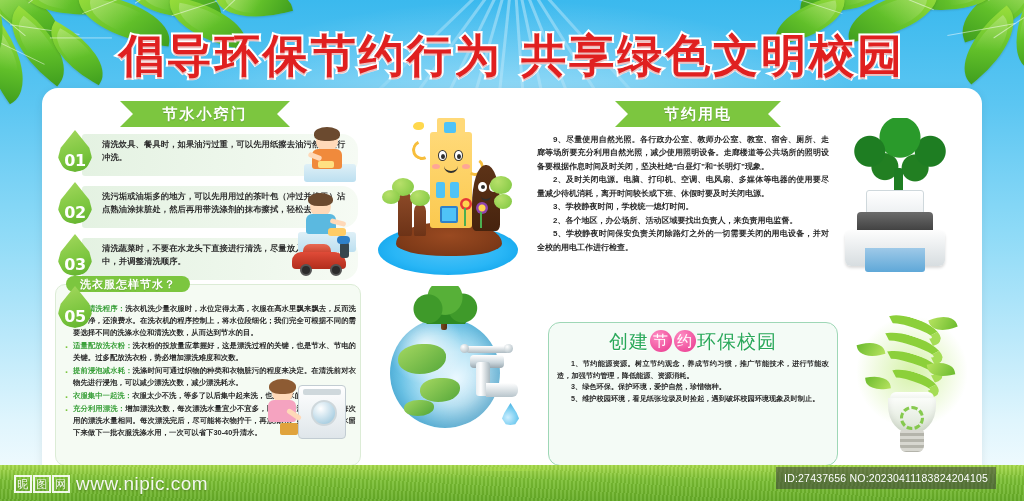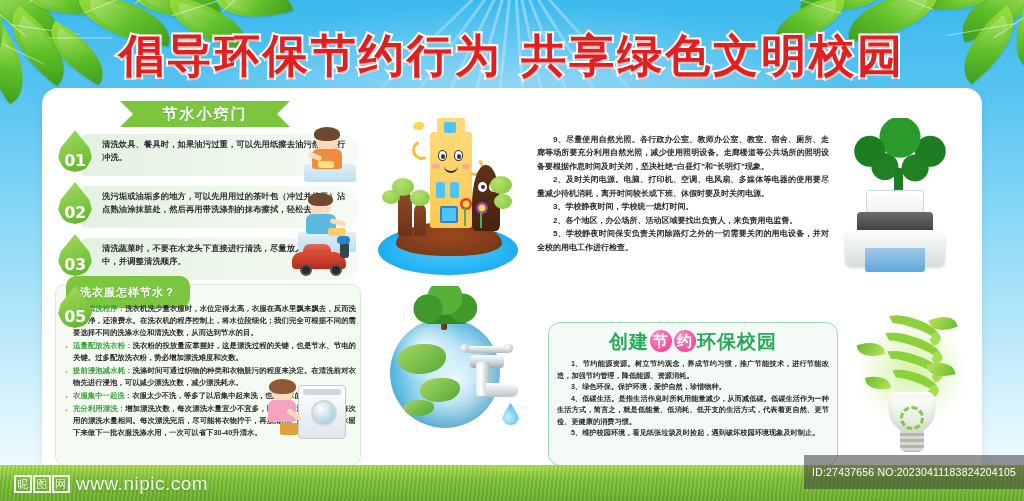--- a/index.html
+++ b/index.html
@@ -150,21 +150,21 @@
   
   .wash-panel {
     position: absolute; left: 55px; top: 284px;
     width: 306px; height: 182px;
     background: #f5fbf3;
     border: 1px solid #dcecd6;
     border-radius: 10px;
   }
   .wash-title {
     position: absolute; left: 10px; top: -9px;
-    height: 14px; padding: 16px 14px;
+    height: 14px; padding: 8px 14px;
     background: #7cc63f; color: #fff;
     border-radius: 10px;
     font-size: 11px; font-weight: bold; letter-spacing: 1px;
     display: flex; align-items: center;
     text-shadow: 0 1px 1px rgba(0,0,0,.15);
   }
   .wash-list { position: absolute; left: 8px; top: 18px; width: 292px; }
   .wash-item {
     position: relative; padding-left: 9px;
     font-size: 7.4px; line-height: 1.62; color: #2b2b2b;
@@ -186,21 +186,21 @@
   
   .green-panel {
     position: absolute; left: 548px; top: 322px;
     width: 290px; height: 144px;
     background: #f4fbf6;
     border: 1px solid #9ed7b6;
     border-radius: 12px;
   }
   .gp-title {
     text-align: center; margin-top: 6px;
-    font-size: 19px; font-weight: bold; letter-spacing: 1px;
+    font-size: 19px; font-weight: normal; letter-spacing: 1px;
     color: #2aa85a;
     text-shadow: 0 1px 0 #fff;
     white-space: nowrap;
   }
   .gp-title .hl {
     display: inline-block;
     width: 22px; height: 22px; line-height: 22px;
     border-radius: 50%;
     background: radial-gradient(circle at 35% 30%, #ff8ec4, #e8348c);
     color: #fff; font-size: 15px; text-align: center;
@@ -458,24 +458,24 @@
   .wm-logo {
     display: flex; gap: 1px;
   }
   .wm-logo b {
     display: inline-block; width: 18px; height: 18px;
     border: 2px solid rgba(255,255,255,.9);
     font-size: 11px; line-height: 15px; text-align: center;
     font-weight: normal;
   }
   .idtag {
-    position: absolute; right: 0; bottom: 12px;
+    position: absolute; right: 28px; bottom: 12px;
     background: rgba(60,60,60,.55);
     color: #fff; font-size: 10.5px;
-    padding: 11px 8px; letter-spacing: .2px;
+    padding: 5px 8px; letter-spacing: .2px;
     white-space: nowrap;
   }
 </style>
 </head>
 <body>
 
 <div class="poster">
 
   <div class="sky"></div>
 
@@ -679,20 +679,24 @@
     <div class="globe-tree-crown"></div>
     <div class="faucet-handle"></div>
     <div class="faucet-knob" style="left:460px;top:344px;"></div>
     <div class="faucet-knob" style="left:504px;top:344px;"></div>
     <div class="faucet-body"></div>
     <div class="faucet-col"></div>
     <div class="faucet-spout"></div>
     <div class="waterdrop"></div>
   </div>
 
+  <div class="ribbon" style="left:628px;top:101px;width:140px;">
+    <span class="fold"></span>
+    <span>节约用电</span>
+  </div>
 
   <div class="elec">
     <p>9、尽量使用自然光照。各行政办公室、教师办公室、教室、宿舍、厕所、走廊等场所要充分利用自然光照，减少使用照明设备。走廊楼道等公共场所的照明设备要根据作息时间及时关闭，坚决杜绝“白昼灯”和“长明灯”现象。</p>
     <p>2、及时关闭电源。电脑、打印机、空调、电风扇、多媒体等电器的使用要尽量减少待机消耗，离开时间较长或下班、休假时要及时关闭电源。</p>
     <p>3、学校静夜时间，学校统一熄灯时间。</p>
     <p>2、各个地区，办公场所、活动区域要找出负责人，来负责用电监督。</p>
     <p>5、学校静夜时间保安负责关闭除路灯之外的一切需要关闭的用电设备，并对全校的用电工作进行检查。</p>
   </div>
 
   <div class="illus" style="left:0;top:0;">
@@ -704,21 +708,20 @@
     <div class="pr-out"></div>
   </div>
 
   <div class="green-panel">
     <div class="gp-title">
       <span>创建</span><span class="hl">节</span><span class="hl">约</span><span>环保校园</span>
     </div>
     <div class="gp-body">
       <p>1、节约能源资源。树立节约观念，养成节约习惯，推广节能技术，进行节能改造，加强节约管理，降低能源、资源消耗。</p>
       <p>3、绿色环保。保护环境，爱护自然，珍惜物种。</p>
-      <p>4、低碳生活。是指生活作息时所耗用能量减少，从而减低碳。低碳生活作为一种生活方式，简言之，就是低能量、低消耗、低开支的生活方式，代表着更自然、更节俭、更健康的消费习惯。</p>
       <p>5、维护校园环境，看见纸张垃圾及时捡起，遇到破坏校园环境现象及时制止。</p>
     </div>
   </div>
 
   <div class="illus" style="left:0;top:0;">
     <div class="bulb-glow"></div>
     <div class="coil" style="left:880px;top:318px;width:62px;height:26px;"></div>
     <div class="coil" style="left:876px;top:336px;width:68px;height:26px;"></div>
     <div class="coil" style="left:878px;top:354px;width:66px;height:26px;"></div>
     <div class="coil" style="left:884px;top:372px;width:56px;height:24px;"></div>

